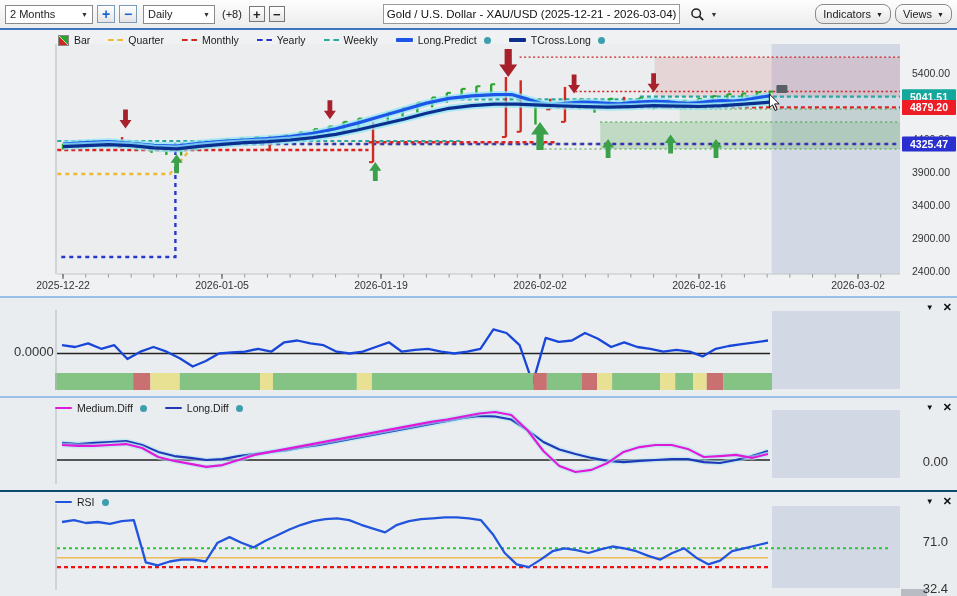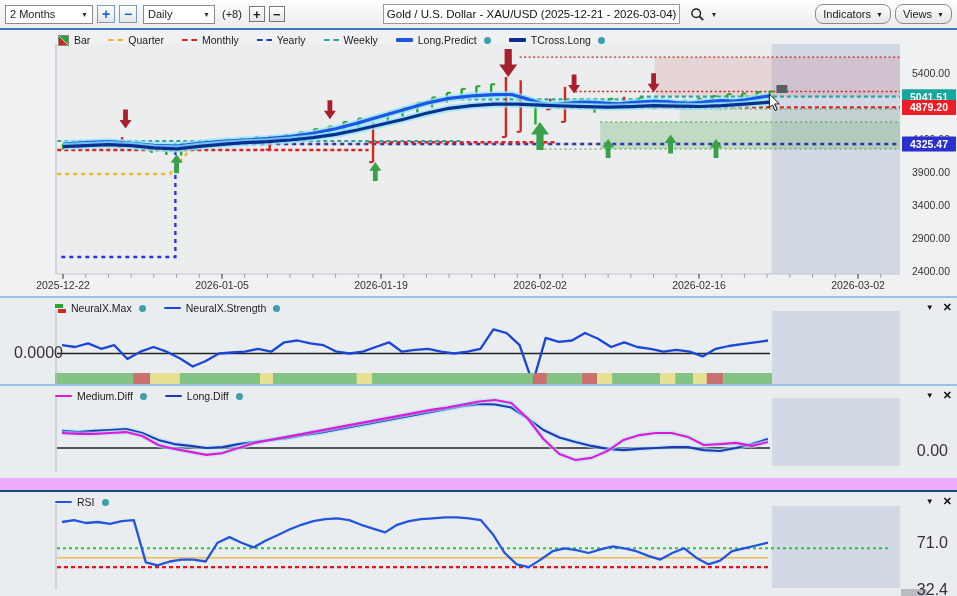--- a/index.html
+++ b/index.html
@@ -23,21 +23,21 @@
   .searchwrap { display:flex; align-items:center; gap:5px; margin-left:6px; }
   .searchwrap .caret { font-size:7px; color:#333; }
   .menubtn { height:20px; background:linear-gradient(#fdfdfd,#e6e6e6); border:1px solid #8a8a8a; border-radius:8px;
              display:flex; align-items:center; gap:5px; padding:0 7px; }
   .menubtn .caret { font-size:7px; }
 
   
   .panel { position:absolute; left:0; right:0; overflow:hidden; }
   #panel-main     { top:28px;  height:268px; background:#eff1f3; border-top:2px solid #3c76bf; }
   #panel-strength { top:296px; height:100px; background:#eaedef; border-top:2px solid #9bc0e6; }
-  #panel-diff     { top:384px; height:94px;  background:#eaedef; border-top:2px solid #9bc0e6; }
+  #panel-diff     { top:396px; height:94px;  background:#eaedef; border-top:2px solid #9bc0e6; }
   #panel-rsi      { top:490px; height:106px; background:#eaedef; border-top:2px solid #0c4a6e; }
   .panel svg { position:absolute; top:0; left:0; }
 
   
   .legend { position:absolute; top:4px; left:58px; display:flex; align-items:flex-end; gap:18px; z-index:5;
             font-size:10.5px; color:#1a1a1a; }
   .legend .li { display:flex; align-items:center; gap:5px; }
   .sw-bar { width:11px; height:11px; background:linear-gradient(to top right,#cf2a21 48%,#ffffff 49%,#27a52d 52%);
             border:1px solid #888; }
   .sw-dash { width:15px; height:0; border-top:2.6px dashed var(--c1); }
@@ -46,21 +46,21 @@
   .sw-max:before { content:""; position:absolute; left:0; top:0; width:8px; height:4px; background:var(--c1); }
   .sw-max:after  { content:""; position:absolute; left:3px; bottom:0; width:8px; height:4px; background:var(--c2); }
   .infodot { width:7px; height:7px; border-radius:50%; background:var(--c1); display:inline-block; margin-left:2px; }
 
   
   .pctl { position:absolute; top:3px; right:5px; z-index:6; display:flex; gap:9px; align-items:center; color:#111; }
   .pctl .collapse { font-size:8px; }
   .pctl .close { font-size:11px; font-weight:bold; }
 
   
-  .axlbl { position:absolute; z-index:5; font-size:16px; color:#333; }
+  .axlbl { position:absolute; z-index:5; font-size:13px; color:#333; }
   #lbl-zero { left:14px; top:46px; }
   #lbl-diff0 { right:9px; top:56px; }
   #lbl-rsi71 { right:9px; top:42px; }
   #lbl-rsi21 { right:9px; top:89px; }
 
   .corner-box { position:absolute; right:30px; bottom:0; width:26px; height:7px; background:#b9bcc2; }
 </style>
 </head>
 <body>
 
@@ -330,32 +330,20 @@
         <text x="929" y="81.41004304160688" text-anchor="middle" font-size="10.5" font-weight="bold" fill="#fff">4879.20</text>
         <rect x="902" y="106.45463414634145" width="54" height="15" fill="#2a2fd0" rx="1"></rect>
         <text x="929" y="117.95463414634145" text-anchor="middle" font-size="10.5" font-weight="bold" fill="#fff">4325.47</text>
         <rect x="776.4054" y="55.117647058823536" width="11" height="8" fill="#5a5f66" rx="1"></rect>
         <polygon points="0,0 0,13.5 3.2,10.8 5.7,16.4 7.8,15.4 5.2,9.8 9.8,9.8" transform="translate(769.4054,64.11764705882354)" fill="#fff" stroke="#000" stroke-width="0.9"></polygon>
         <line x1="56" y1="14" x2="56" y2="244" stroke="#b5b9bd" stroke-width="1"></line>
       </svg>
   </div>
 
   <div class="panel" id="panel-strength">
-    <div class="legend" style="left:55px">
-      <span class="li">
-        <i class="sw-max" style="--c1: #27a52d; --c2: #cf2a21;"></i>
-        <span>NeuralX.Max</span>
-        <i class="infodot" style="--c1: #3d9eae;"></i>
-      </span>
-      <span class="li">
-        <i class="sw-line" style="height: 2.6px; --c1: #1846d8;"></i>
-        <span>NeuralX.Strength</span>
-        <i class="infodot" style="--c1: #3d9eae;"></i>
-      </span>
-    </div>
     <span class="axlbl" id="lbl-zero">0.0000</span>
     <div class="pctl">
       <span class="collapse">▼</span>
       <span class="close">✕</span>
     </div>
     <svg id="strength-svg" width="957" height="100">
         <rect x="772" y="13" width="128" height="78" fill="#c3cade" opacity="0.6"></rect>
         <line x1="57" y1="55.5" x2="770" y2="55.5" stroke="#222" stroke-width="1.6"></line>
         <polyline stroke="#1846d8" stroke-width="2.3" stroke-linejoin="round" points="62.0,47.2 75.1,49.0 88.1,45.4 101.2,50.8 114.3,47.2 127.4,61.0 140.4,53.7 153.5,49.0 166.6,53.7 179.7,60.2 192.7,68.5 205.8,63.0 218.9,55.5 232.0,54.5 245.0,53.7 258.1,50.8 271.2,53.7 284.3,44.3 297.3,42.5 310.4,45.4 323.5,47.2 336.6,53.7 349.6,55.5 362.7,53.7 375.8,49.0 388.9,44.3 401.9,53.7 415.0,51.9 428.1,50.8 441.1,53.7 454.2,55.5 467.3,53.7 480.4,50.8 493.4,31.3 506.5,35.0 519.6,47.2 532.7,85.1 545.7,39.9 558.8,43.8 571.9,42.5 585.0,35.0 598.0,40.7 611.1,49.0 624.2,44.3 637.3,49.0 650.3,50.8 663.4,53.7 676.5,51.9 689.6,53.7 702.6,58.4 715.7,50.8 728.8,48.0 741.9,46.1 754.9,44.3 768.0,42.5" fill="none"></polyline>
         <rect x="55" y="75" width="78.153" height="17" fill="#85c385"></rect>

